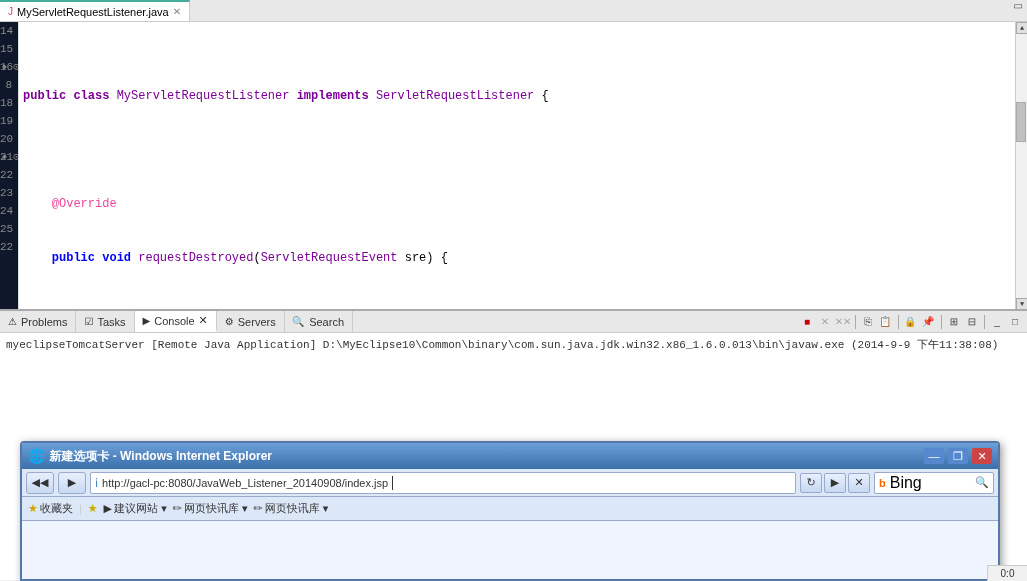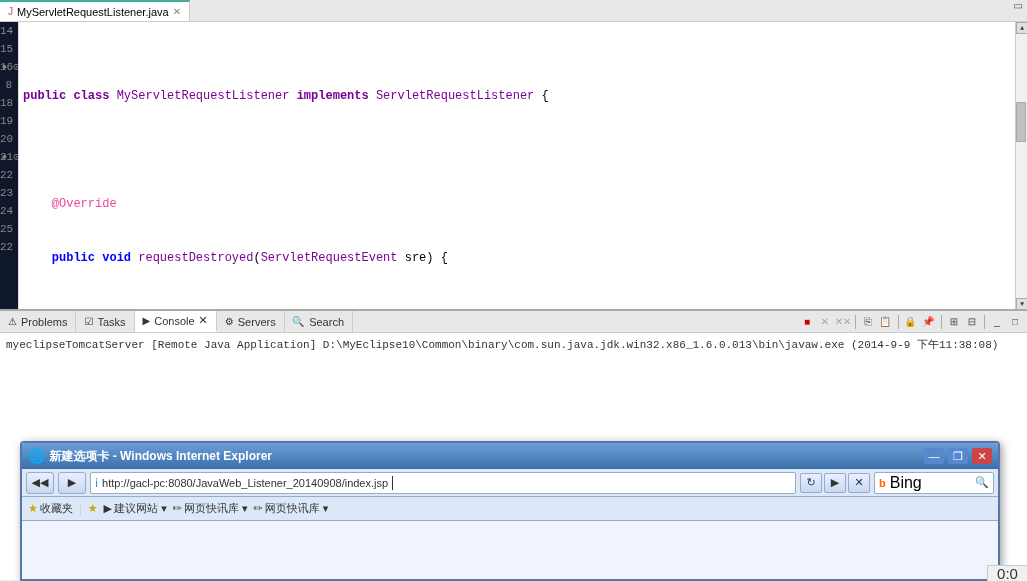--- a/index.html
+++ b/index.html
@@ -352,21 +352,21 @@
     #status-bar {
       position: absolute;
       bottom: 0;
       right: 0;
       width: 40px;
       height: 16px;
       background: #f0f0f0;
       border-top: 1px solid #ccc;
       border-left: 1px solid #ccc;
       font-family: Arial, sans-serif;
-      font-size: 15px;
+      font-size: 10px;
       color: #333;
       display: flex;
       align-items: center;
       justify-content: center;
     }
 
     
     #main-container {
       position: relative;
       width: 1027px;

